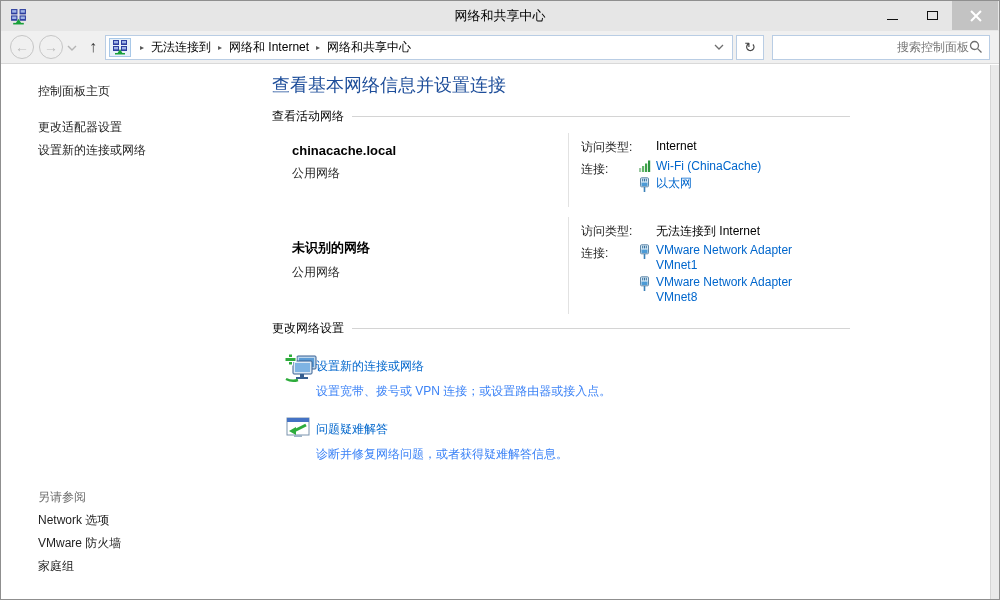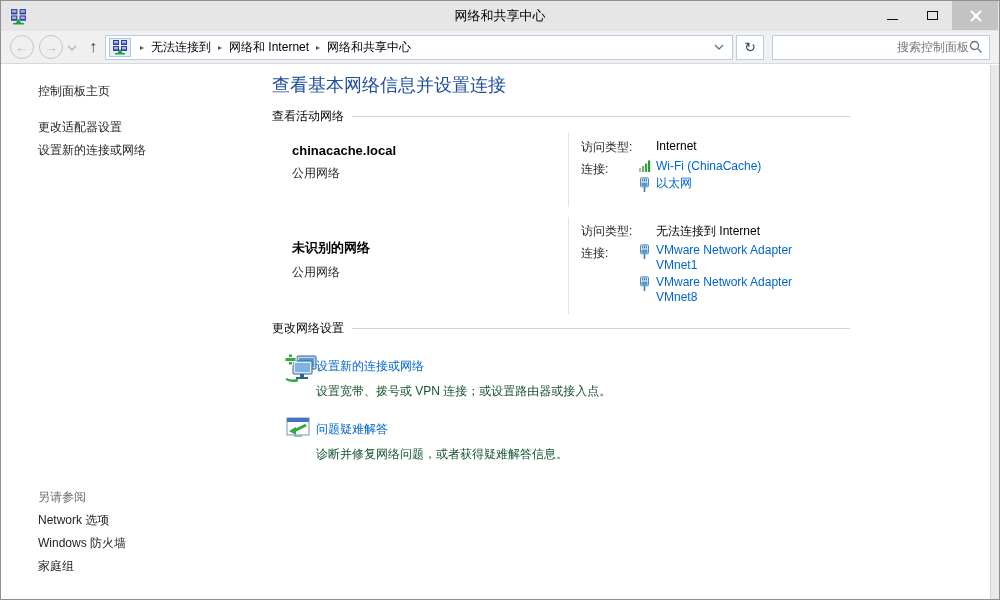--- a/index.html
+++ b/index.html
@@ -100,21 +100,21 @@
   .icon-slot { width:17px; flex:none; display:inline-flex; align-items:center; }
   .net-value { font-size:12px; color:#000; padding-top:2px; }
   .conn-list { display:flex; flex-direction:column; }
   .conn { display:flex; text-decoration:none; margin-bottom:2px; align-items:flex-start; }
   .conn .icon-slot { padding-top:1px; }
   .conn-text { font-size:12px; color:#0066CC; width:175px; line-height:15px; }
   .task { display:flex; margin-top:16px; }
   .task-icon { width:44px; flex:none; padding-left:12px; }
   .task-body { padding-top:3px; }
   .task-link { font-size:12px; color:#0066CC; text-decoration:none; cursor:pointer; }
-  .task-desc { font-size:12px; color:#14532d; margin-top:8px; }
+  .task-desc { font-size:12px; color:#3b82f6; margin-top:8px; }
 </style>
 </head>
 <body>
 
 <svg width="0" height="0" style="position:absolute">
   <defs>
     <g id="net-share-icon">
       <rect x="1" y="1" width="6" height="5" fill="#2D3E9F"></rect>
       <rect x="9" y="1" width="6" height="5" fill="#2D3E9F"></rect>
       <rect x="1" y="7" width="6" height="5" fill="#2D3E9F"></rect>
@@ -205,21 +205,21 @@
 
     <div class="scrollbar-track"></div>
 
     <div class="sidebar">
       <a class="side-item" style="top:18px">控制面板主页</a>
       <a class="side-item" style="top:54px">更改适配器设置</a>
       <a class="side-item" style="top:77px">设置新的连接或网络</a>
 
       <span class="side-item side-head" style="top:424px">另请参阅</span>
       <a class="side-item" style="top:447px">Network 选项</a>
-      <a class="side-item" style="top:470px">Windows 防火墙</a>
+      <a class="side-item" style="top:470px">VMware 防火墙</a>
       <a class="side-item" style="top:493px">家庭组</a>
     </div>
 
     <div class="main">
       <h1 class="page-title">查看基本网络信息并设置连接</h1>
 
       <div class="sec-header">
         <span class="sec-label">查看活动网络</span>
         <span class="sec-line"></span>
       </div>

